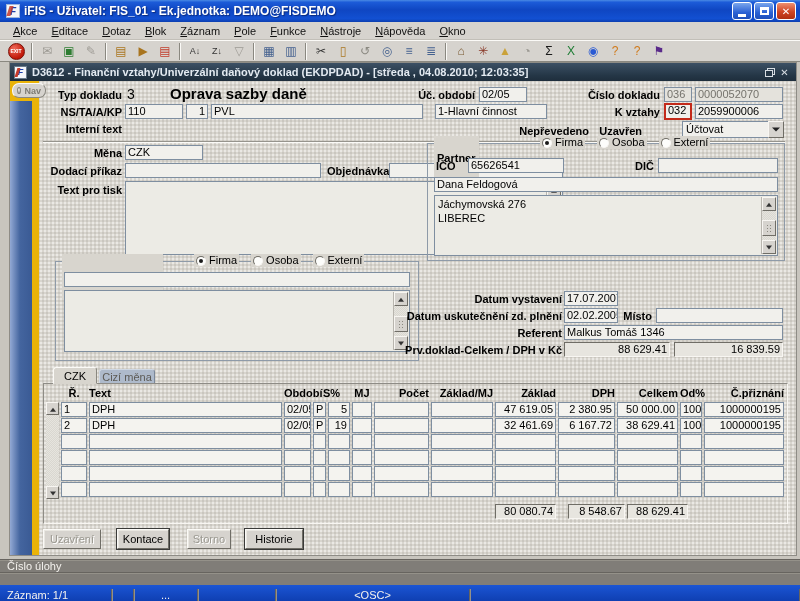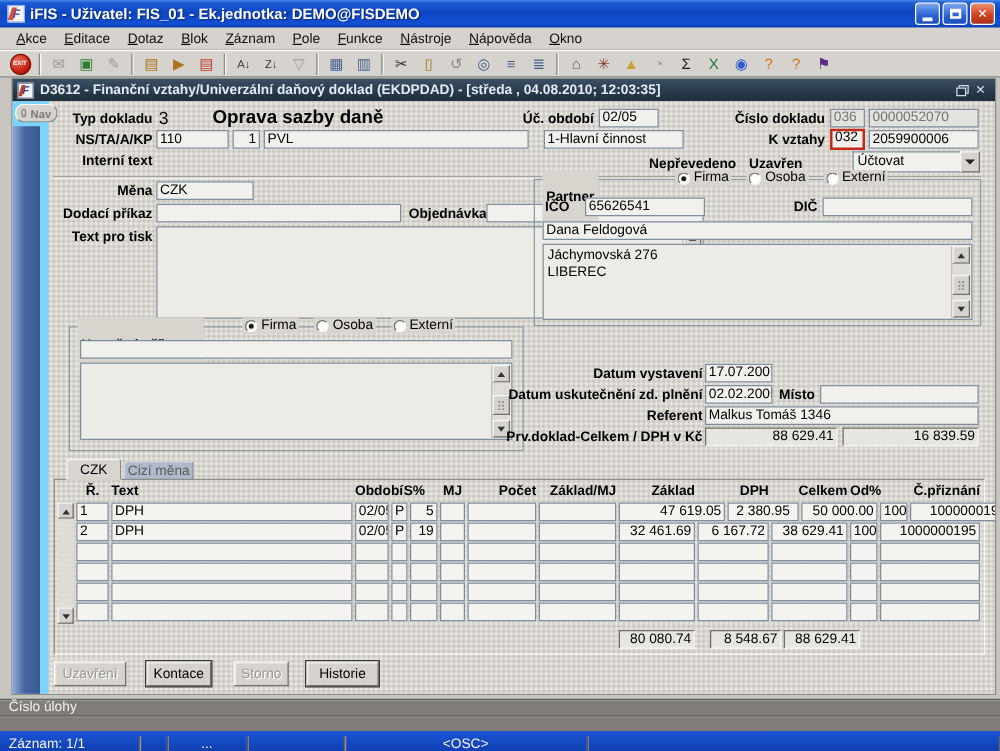--- a/index.html
+++ b/index.html
@@ -41,21 +41,21 @@
   .mdi-ico{width:13px;height:13px;background:#f4f6fa;border:1px solid #6a7b8c;display:flex;align-items:center;justify-content:center;
     font-size:9px;font-weight:bold;font-style:italic;color:#1a3fae;position:relative;margin-right:5px;}
   .mdi-ico::after{content:"";position:absolute;left:1px;top:1px;width:3px;height:9px;background:#c43a2a;transform:skewX(-18deg);}
   .mdi-title{color:#e3eaf1;font-size:11px;font-weight:bold;flex:1;white-space:nowrap;overflow:hidden;}
   .mdi-btn{width:15px;height:13px;display:flex;align-items:center;justify-content:center;color:#d7dde3;font-size:10px;}
   .restore-g{position:relative;width:10px;height:9px;}
   .restore-g::before{content:"";position:absolute;right:0;top:0;width:6px;height:5px;border:1px solid #d7dde3;}
   .restore-g::after{content:"";position:absolute;left:0;bottom:0;width:6px;height:5px;border:1px solid #d7dde3;background:#243646;}
 
   .mdi-body{display:flex;height:474px;}
-  .navcol{width:29px;position:relative;background:#7dd3fc;}
+  .navcol{width:29px;position:relative;background:#eab308;}
   .navstrip{position:absolute;left:0;top:20px;bottom:0;width:22px;background:linear-gradient(90deg,#93a9d4,#44659f 45%,#3a5a94);}
   .navbtn{position:absolute;left:2px;top:2px;width:34px;height:15px;background:#d6d3ce;border:1px solid;border-color:#fbfaf7 #8a8880 #8a8880 #fbfaf7;
     border-radius:7px;display:flex;align-items:center;gap:3px;padding:0 4px;z-index:2;}
   .navbtn .ndot{width:7px;height:7px;border-radius:50%;background:radial-gradient(circle at 35% 30%,#efede8,#9a978f);border:1px solid #8a8880;}
   .navbtn .ntxt{font-size:9px;color:#7d7b74;font-weight:bold;}
 
   .canvas{position:relative;flex:1;overflow:hidden;
     background-color:#d8d5ce;
     background-image:radial-gradient(rgba(255,255,255,.45) 1px,transparent 1.2px),radial-gradient(rgba(110,108,100,.14) 1px,transparent 1.2px);
     background-size:4px 4px;background-position:0 0,2px 2px;}
@@ -425,22 +425,22 @@
             <span class="trows">
                 <span class="trow">
                   <span class="tc l" style="width: 26px;">1</span>
                   <span class="tc l" style="width: 193px;">DPH</span>
                   <span class="tc l" style="width: 27px;">02/05</span>
                   <span class="tc l" style="width: 13px;">P</span>
                   <span class="tc r" style="width: 22px;">5</span>
                   <span class="tc l" style="width: 20px;"></span>
                   <span class="tc r" style="width: 55px;"></span>
                   <span class="tc r" style="width: 62px;"></span>
-                  <span class="tc r" style="width: 85px;">47 619.05</span>
-                  <span class="tc r" style="width: 57px; text-align: center;">2 380.95</span>
+                  <span class="tc r" style="width: 61px;">47 619.05</span>
+                  <span class="tc r" style="width: 57px;">2 380.95</span>
                   <span class="tc r" style="width: 61px;">50 000.00</span>
                   <span class="tc l" style="width: 22px;">100</span>
                   <span class="tc r" style="width: 80px;">1000000195</span>
                 </span>
                 <span class="trow">
                   <span class="tc l" style="width: 26px;">2</span>
                   <span class="tc l" style="width: 193px;">DPH</span>
                   <span class="tc l" style="width: 27px;">02/05</span>
                   <span class="tc l" style="width: 13px;">P</span>
                   <span class="tc r" style="width: 22px;">19</span>

